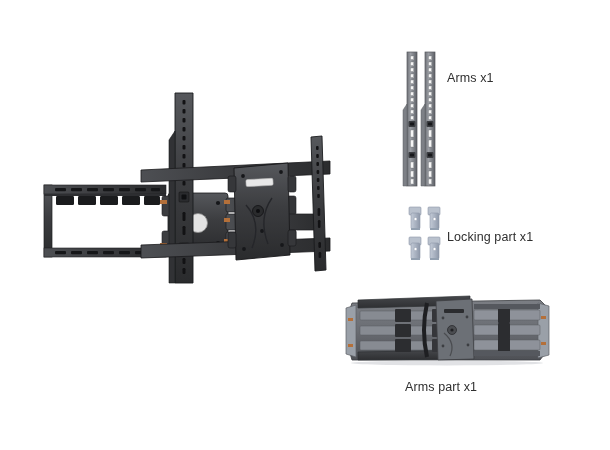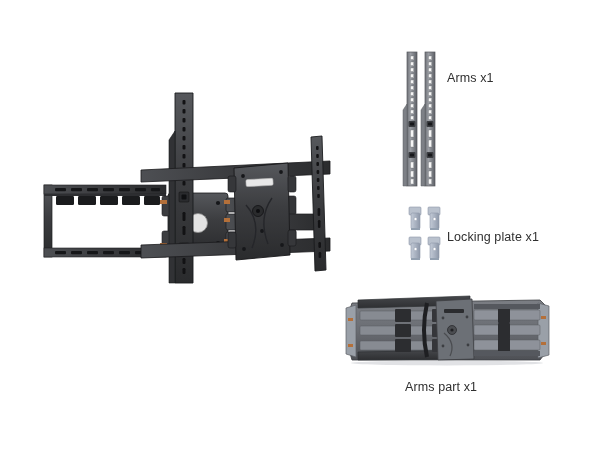--- a/index.html
+++ b/index.html
@@ -353,17 +353,17 @@
         <rect x="474" y="304" width="66" height="5" fill="#55585e"></rect>
         <rect x="474" y="351" width="66" height="5" fill="#55585e"></rect>
       </g>
 
       <ellipse cx="447" cy="363" rx="96" ry="2.4" fill="#c9cbcf" opacity="0.55"></ellipse>
     </g>
   </svg>
 
   <div class="label" id="lbl-arms">Arms x1</div>
 
-  <div class="label" id="lbl-lock">Locking plate x1</div>
+  <div class="label" id="lbl-lock">Locking part x1</div>
 
   <div class="label" id="lbl-main">Arms part x1</div>
 
 </div>
 
 </body></html>

